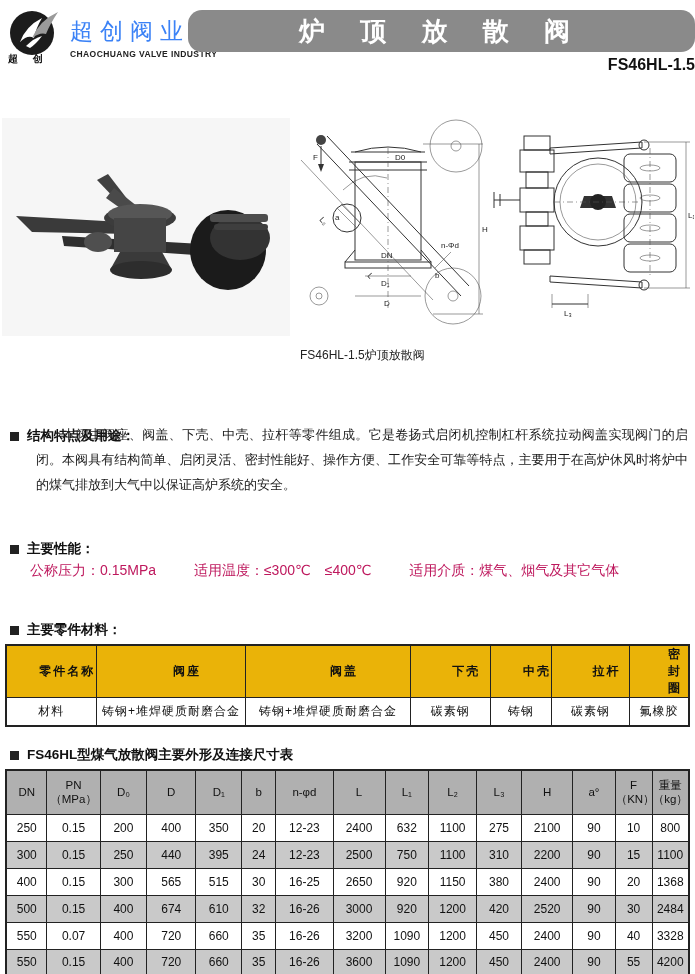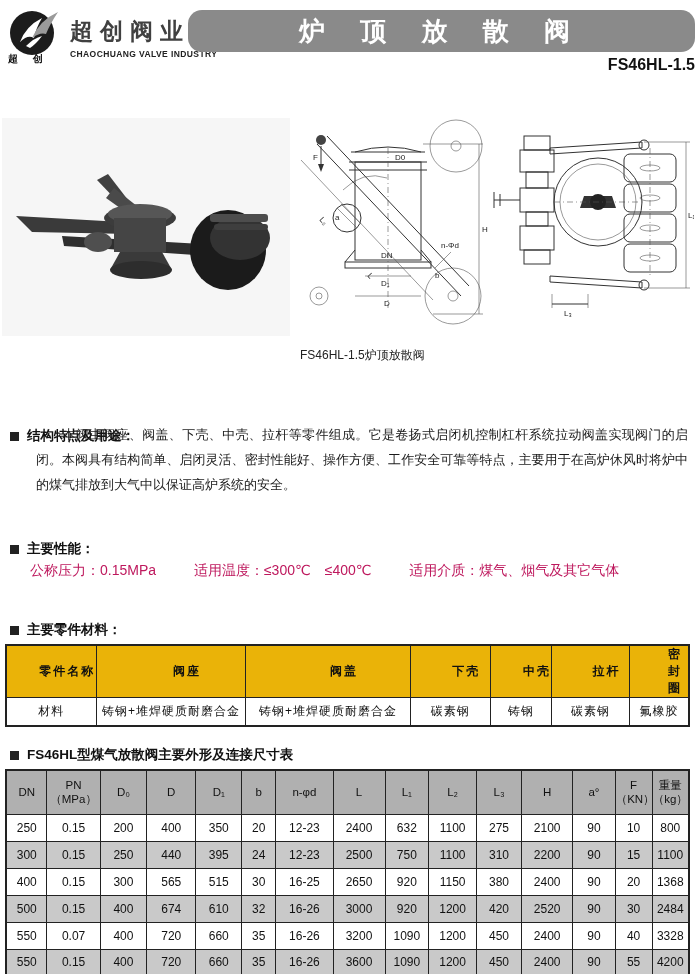--- a/index.html
+++ b/index.html
@@ -6,21 +6,21 @@
   html,body { background:#ffffff; }
   body { font-family:"Liberation Sans","DejaVu Sans",sans-serif; color:#1a1a1a; }
   .page { position:relative; width:695px; height:974px; background:#fff; overflow:hidden; }
 
   
   .hdr { position:absolute; top:6px; left:0; width:695px; height:72px; }
   .logo-block { position:absolute; left:6px; top:2px; width:182px; height:58px; display:flex; align-items:flex-start; }
   .logo-mark { width:58px; height:56px; position:relative; flex:0 0 auto; }
   .logo-sub { position:absolute; bottom:-2px; left:2px; font-size:10px; font-weight:bold; letter-spacing:6px; color:#111; white-space:nowrap; }
   .company { margin-left:6px; padding-top:8px; }
-  .company-cn { font-size:23px; font-weight:bold; letter-spacing:7px; color:#404040; white-space:nowrap; }
+  .company-cn { font-size:23px; font-weight:normal; letter-spacing:7px; color:#3b82f6; white-space:nowrap; }
   .company-en { font-size:8.5px; font-weight:bold; color:#222; letter-spacing:0.4px; margin-top:2px; white-space:nowrap; }
   .title-bar { position:absolute; left:188px; top:4px; width:507px; height:42px; background:#8a8a8a; color:#fff;
                display:flex; align-items:center; justify-content:center; font-size:26px; font-weight:bold; letter-spacing:14px;border-radius:14px; }
   .model-line { position:absolute; left:188px; top:50px; width:507px; text-align:right; font-size:16px; font-weight:bold; color:#111; }
 
   
   .figures { position:absolute; top:100px; left:0; width:695px; height:245px; }
   .photo { position:absolute; left:2px; top:18px; width:288px; height:218px; background:#f6f6f6; }
   .draw-front { position:absolute; left:283px; top:0; width:212px; height:240px; }
   .draw-side { position:absolute; left:492px; top:18px; width:202px; height:200px; }

